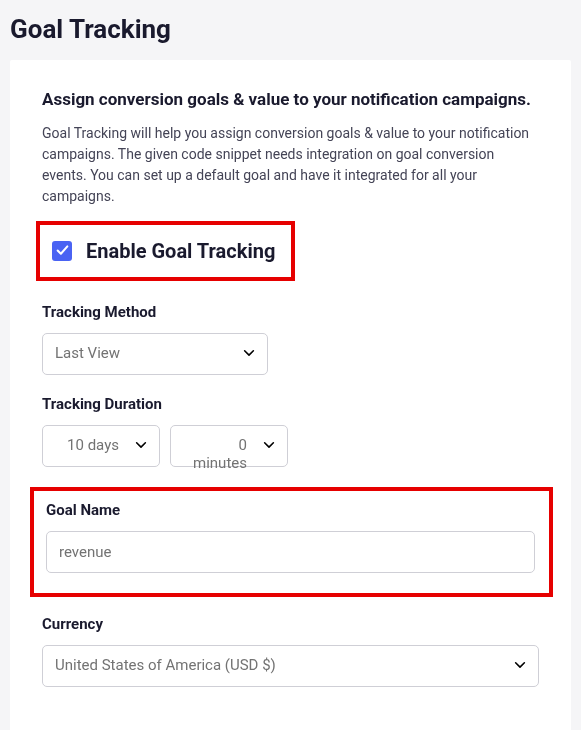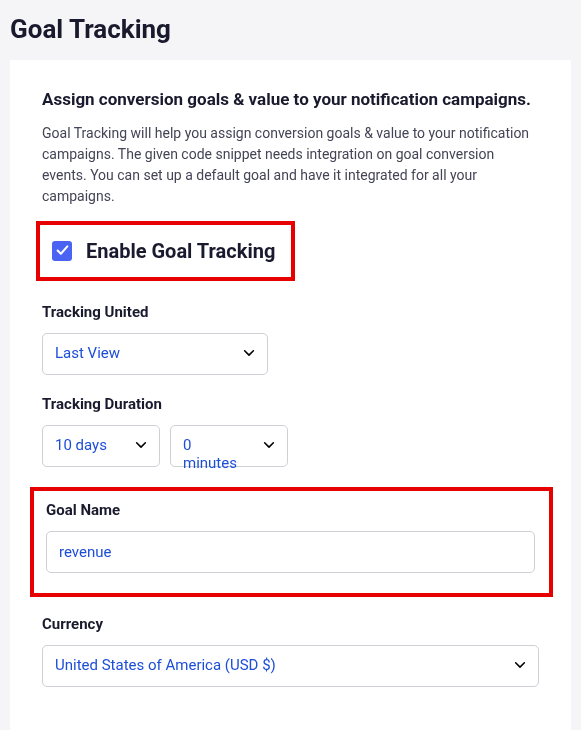--- a/index.html
+++ b/index.html
@@ -79,21 +79,21 @@
     }
     .select-wrap {
       position: relative;
       display: inline-block;
     }
     .select, .text-input {
       border: 1px solid #cfcfd6;
       border-radius: 5px;
       padding: 10px 40px 10px 12px;
       font-size: 15px;
-      color: #1d4ed8;
+      color: #737373;
       background: #ffffff;
       font-family: inherit;
       height: 42px;
     }
     .select-sm {
       width: 226px;
     }
     .select-duration {
       width: 118px;
     }
@@ -105,20 +105,21 @@
       pointer-events: none;
     }
     .chevron-down svg {
       width: 14px;
       height: 14px;
       stroke: #555;
     }
     .duration-row {
       display: flex;
       gap: 10px;
+      text-align: right;
     }
     .highlight-box-goal {
       border: 4px solid #e60000;
       padding: 10px 14px 20px 12px;
       margin-left: -12px;
       margin-right: -14px;
       margin-bottom: 18px;
     }
     .highlight-box-goal .form-label {
       margin-bottom: 12px;
@@ -154,21 +155,21 @@
   <div class="highlight-box-enable">
     <span class="checkbox">
       <svg viewBox="0 0 16 16">
         <path d="M2 8 L6 12 L14 3" stroke="#ffffff" stroke-width="2.5" fill="none" stroke-linecap="round" stroke-linejoin="round"></path>
       </svg>
     </span>
     <span class="checkbox-label">Enable Goal Tracking</span>
   </div>
 
   <div class="form-group">
-    <label class="form-label">Tracking United</label>
+    <label class="form-label">Tracking Method</label>
     <div class="select-wrap">
       <div class="select select-sm">Last View</div>
       <span class="chevron-down">
         <svg viewBox="0 0 16 16">
             <path d="M3 6 L8 11 L13 6" stroke="currentColor" stroke-width="1.8" fill="none" stroke-linecap="round" stroke-linejoin="round"></path>
           </svg>
       </span>
     </div>
   </div>
 

